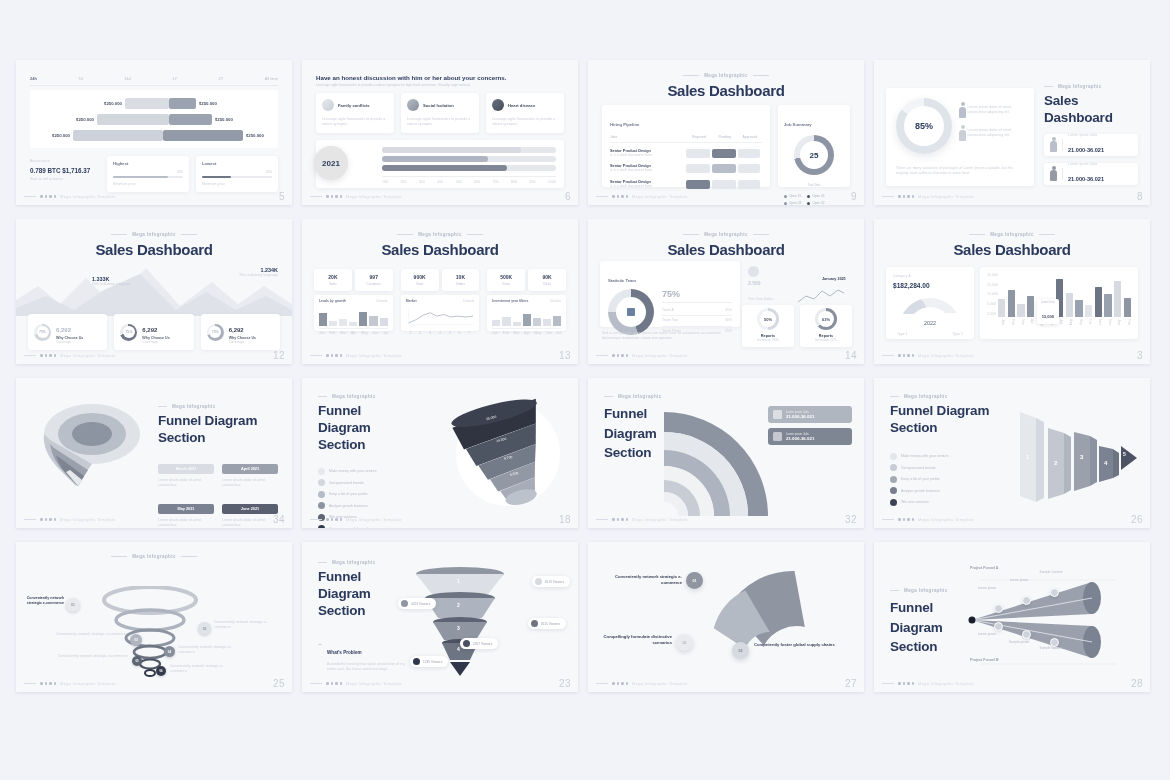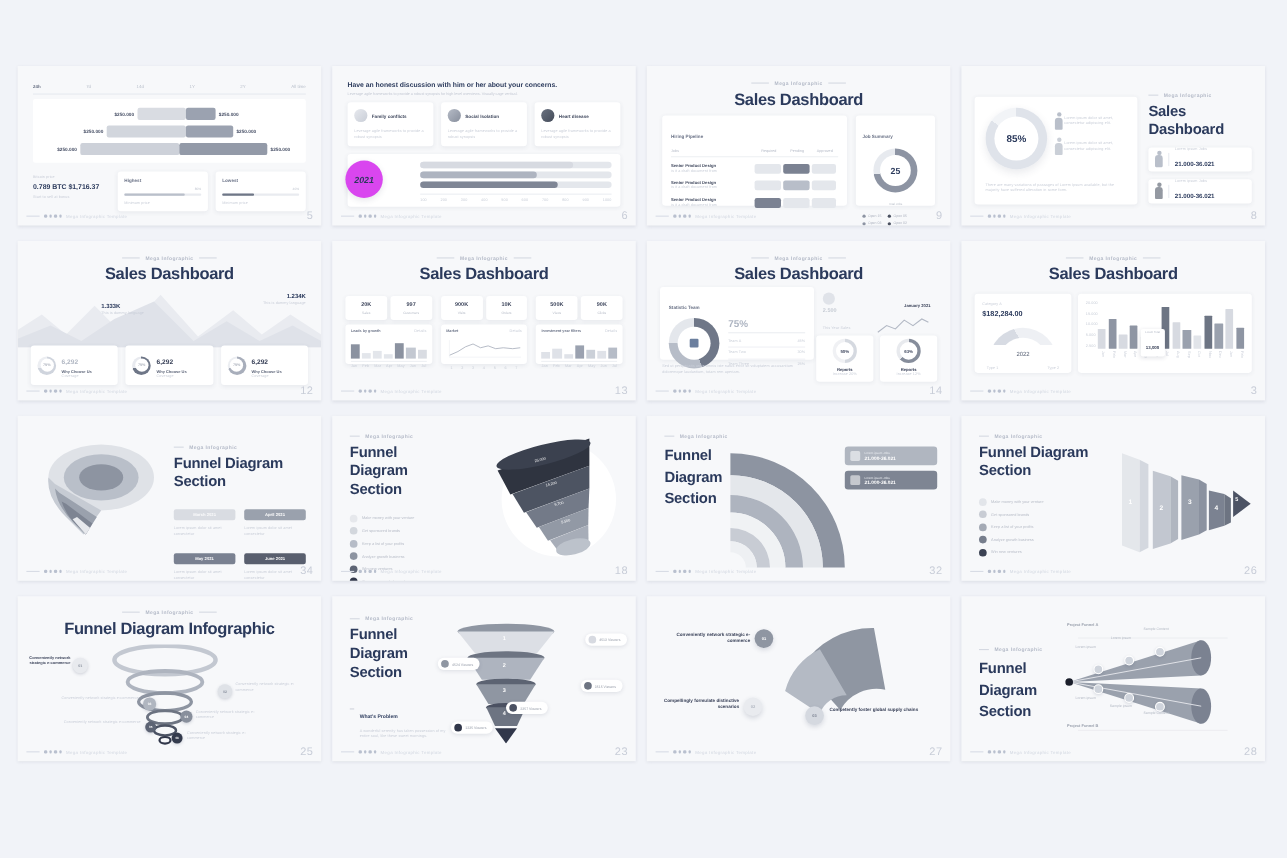--- a/index.html
+++ b/index.html
@@ -65,23 +65,23 @@
   .s11-bot > div { flex:1; height:36px; }
   .s11-big { font-size:6.3px; font-weight:bold; color:#2b3a5c; }
 
   
   .s10-h { position:absolute; left:14px; top:14px; right:20px; font-size:6.2px; font-weight:bold; color:#2b3a5c;}
   .s10-sub{ position:absolute; left:14px; top:23px; right:20px; font-size:3.4px; color:#c4c9d4;}
   .s10-cards { position:absolute; left:14px; top:33px; right:14px; display:flex; gap:7px; }
   .s10-cards > div { flex:1; height:40px; padding:6px; }
   .s10-ic { width:12px; height:12px; border-radius:50%; background:#9aa1af; display:inline-block; vertical-align:middle;}
   .s10-chart { position:absolute; left:14px; top:80px; right:14px; height:48px; padding:7px 8px; }
-  .s10-year { position:absolute; left:12px; top:86px; width:34px; height:34px; border-radius:50%; background:#d946ef;
+  .s10-year { position:absolute; left:12px; top:86px; width:34px; height:34px; border-radius:50%; background:#e5e5e5;
               box-shadow:0 2px 6px rgba(40,50,80,.12); display:flex; align-items:center; justify-content:center;
-              font-size:8px; font-weight:bold; color:#2b3a5c; z-index:3;font-style:italic;}
+              font-size:8px; font-weight:bold; color:#2b3a5c; z-index:3;}
 
   
   .sd-title { position:absolute; left:0; right:0; top:22px; }
   .sd-eyebrow{ position:absolute; left:0; right:0; top:13px; }
 
   
   .s9-main { position:absolute; left:14px; top:45px; width:168px; height:82px; padding:7px 8px;}
   .s9-side { position:absolute; left:190px; top:45px; width:72px; height:82px; padding:7px 6px;}
   .s9-th { display:flex; font-size:3.4px; color:#b6bcc8; margin-top:5px;}
   .s9-jobrow { margin-top:6px; display:flex; align-items:flex-start;}
@@ -1045,21 +1045,20 @@
     </div>
     <div class="pgnum">26</div>
   </div>
 
   <div class="slide r4">
     <div class="eyebrow" style="position:absolute;left:0;right:0;top:12px;">
       <i class="ln"></i>
         <span class="tx">Mega Infographic</span>
         <i class="ln"></i>
     </div>
-    <div class="title-ctr" style="position:absolute;left:0;right:0;top:21px;">Funnel Diagram Infographic</div>
     <svg style="position:absolute;left:74px;top:44px;width:120px;height:96px;" viewBox="0 0 120 96">
       <ellipse cx="60" cy="14" rx="46" ry="13" fill="none" stroke="#c3c8d1" stroke-width="4"></ellipse>
       <ellipse cx="60" cy="34" rx="34" ry="10" fill="none" stroke="#aeb4bf" stroke-width="3.5"></ellipse>
       <ellipse cx="60" cy="52" rx="24" ry="8" fill="none" stroke="#8d94a1" stroke-width="3"></ellipse>
       <ellipse cx="60" cy="66" rx="16" ry="6" fill="none" stroke="#6d7482" stroke-width="2.6"></ellipse>
       <ellipse cx="60" cy="78" rx="10" ry="4.5" fill="none" stroke="#4c5364" stroke-width="2.2"></ellipse>
       <ellipse cx="60" cy="87" rx="5" ry="3" fill="none" stroke="#31374a" stroke-width="2"></ellipse>
     </svg>
     <div style="position:absolute;left:50px;top:56px;width:14px;height:14px;border-radius:50%;background:#e8eaee;box-shadow:0 1px 3px rgba(40,50,80,.2);display:flex;align-items:center;justify-content:center;font-size:3.4px;color:#8d94a1;font-weight:bold;">01</div>
     <div style="position:absolute;left:6px;top:54px;width:42px;font-size:3.6px;font-weight:bold;color:#3a4259;text-align:right;line-height:1.45;">Conveniently network strategic e-commerce</div>

